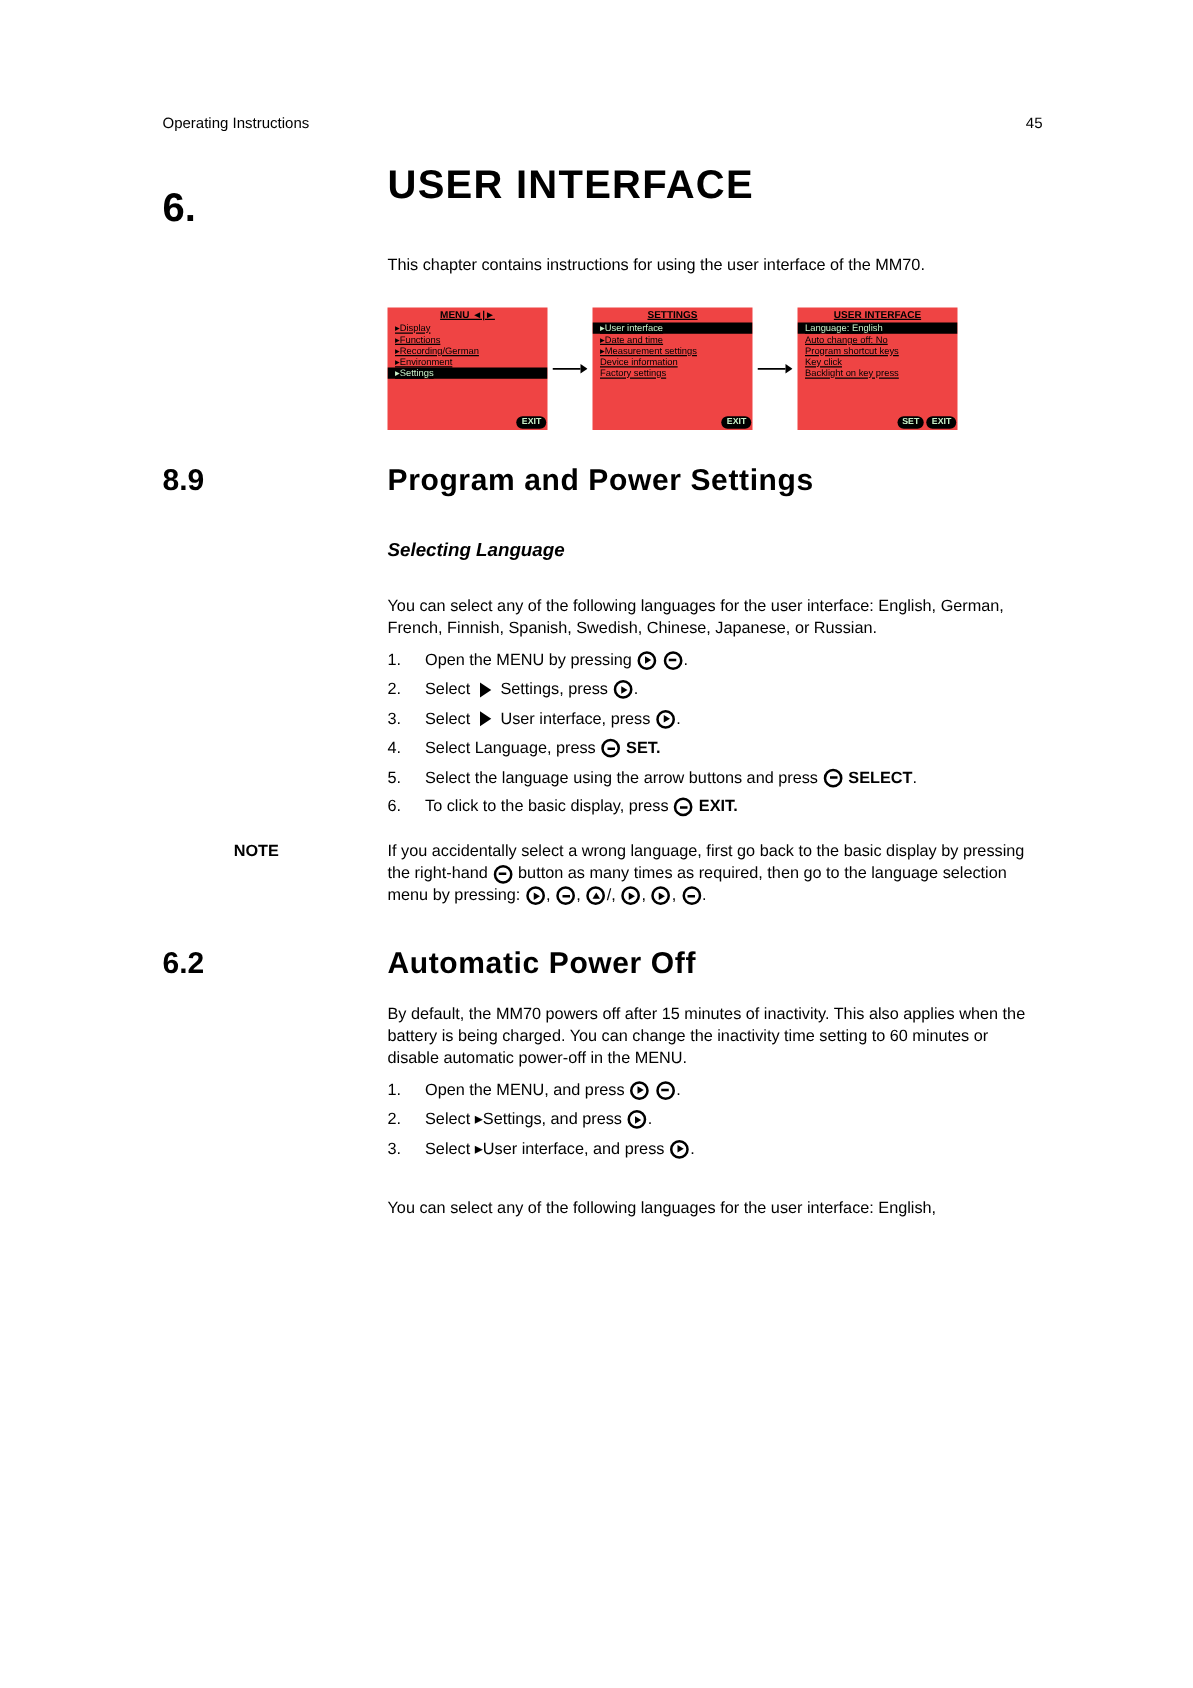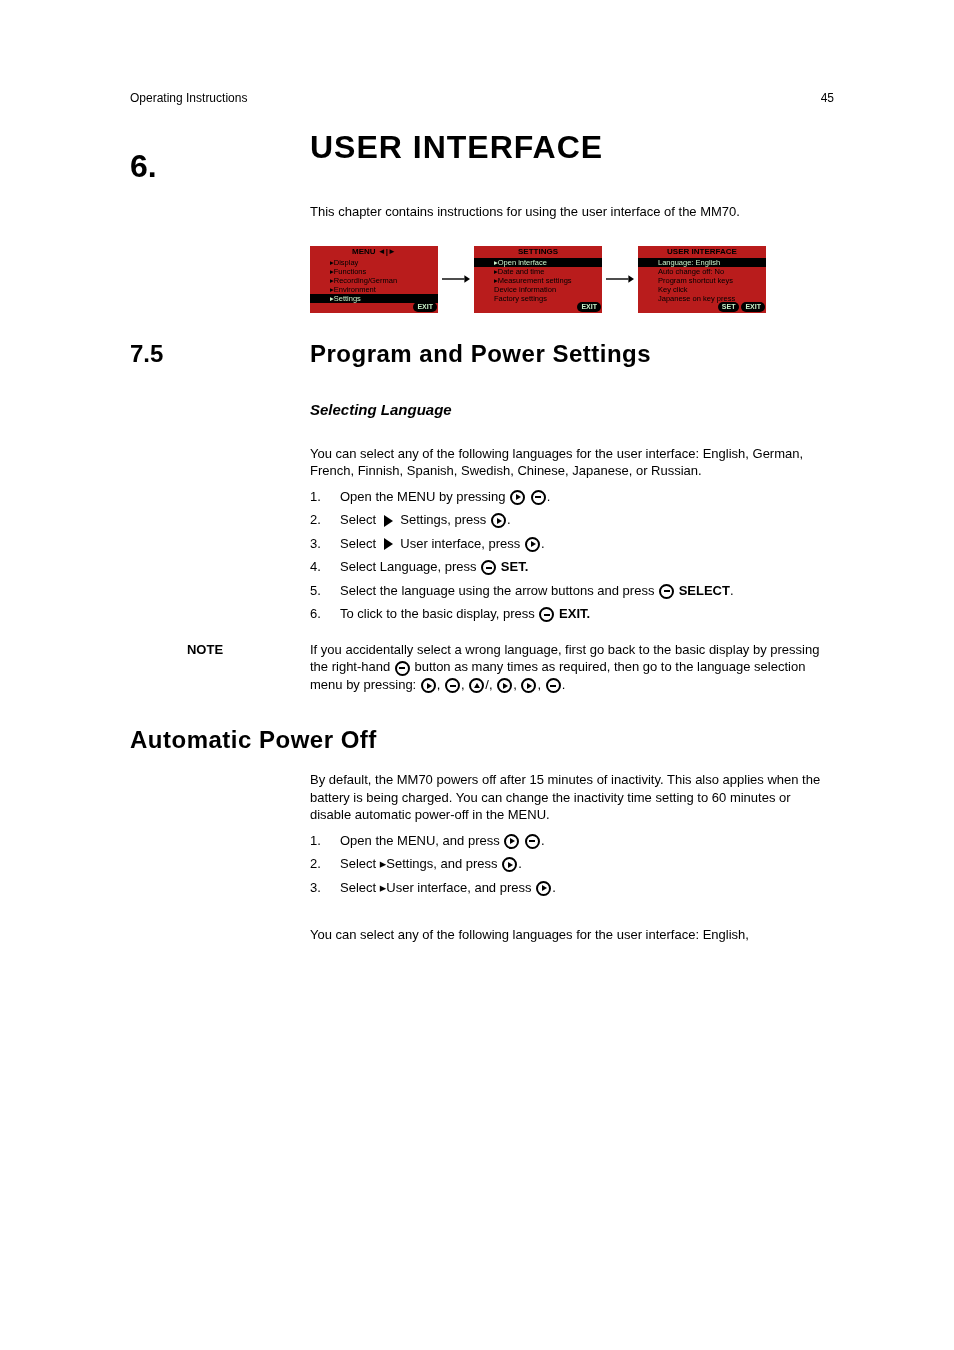--- a/index.html
+++ b/index.html
@@ -46,37 +46,38 @@
   }
   p { margin: 8px 0; }
   .screens-row {
     display: flex;
     align-items: center;
     gap: 4px;
     margin: 25px 0 25px 180px;
   }
   .lcd {
     width: 128px;
-    height: 67px;
-    background: #b91c1c;
+    height: 98px;
+    background: #ef4444;
     border: 0;
     position: relative;
     font-family: Arial, sans-serif;
     font-size: 8px;
     color: #000;
     overflow: hidden;
+    text-decoration: underline;
   }
   .lcd .title {
     text-align: center;
     font-weight: bold;
     font-size: 8px;
     padding-top: 1px;
   }
   .lcd .line {
-    padding: 0 20px;
+    padding: 0 6px;
     white-space: nowrap;
     font-size: 7.5px;
     line-height: 9px;
   }
   .lcd .line.sel {
     background: #000;
     color: #c8f0c8;
   }
   .lcd .bottom {
     position: absolute;
@@ -199,49 +200,49 @@
       <div class="bottom">
           <span class="btnx">EXIT</span>
         </div>
     </div>
     <svg class="arrow-between" viewBox="0 0 30 10">
         <line x1="0" y1="5" x2="24" y2="5" stroke="#000" stroke-width="1.5"></line>
         <polygon points="24,1 30,5 24,9" fill="#000"></polygon>
       </svg>
     <div class="lcd">
       <div class="title">SETTINGS</div>
-      <div class="line sel">▸Open interface</div>
+      <div class="line sel">▸User interface</div>
       <div class="line">▸Date and time</div>
       <div class="line">▸Measurement settings</div>
       <div class="line">Device information</div>
       <div class="line">Factory settings</div>
       <div class="bottom">
           <span class="btnx">EXIT</span>
         </div>
     </div>
     <svg class="arrow-between" viewBox="0 0 30 10">
         <line x1="0" y1="5" x2="24" y2="5" stroke="#000" stroke-width="1.5"></line>
         <polygon points="24,1 30,5 24,9" fill="#000"></polygon>
       </svg>
     <div class="lcd">
       <div class="title">USER INTERFACE</div>
       <div class="line sel">Language: English</div>
       <div class="line">Auto change off: No</div>
       <div class="line">Program shortcut keys</div>
       <div class="line">Key click</div>
-      <div class="line">Japanese on key press</div>
+      <div class="line">Backlight on key press</div>
       <div class="bottom">
         <span class="btnx">SET</span>
         <span class="btnx">EXIT</span>
       </div>
     </div>
   </div>
 
   <div class="section-row">
-    <div class="sec-left"><span class="section-num-small">7.5</span></div>
+    <div class="sec-left"><span class="section-num-small">8.9</span></div>
     <h2>Program and Power Settings</h2>
   </div>
 
   <h3 class="ital para-indent">Selecting Language</h3>
   <p class="para-indent">You can select any of the following languages for the user interface: English, German, French, Finnish, Spanish, Swedish, Chinese, Japanese, or Russian.</p>
 
   <div class="step-row">
     <div class="step-num">1.</div>
     <div class="step-body"><span>Open the MENU by pressing</span> <span class="icon-circ play"></span> <span class="icon-circ minus"></span>.</div>
   </div>
@@ -267,20 +268,21 @@
   </div>
 
   <div style="display:flex;margin-top:18px">
     <div style="width:180px;text-align:center;padding-right:30px;font-weight:bold">NOTE</div>
     <div style="flex:1">
       If you accidentally select a wrong language, first go back to the basic display by pressing the right-hand <span class="icon-circ minus"></span> button as many times as required, then go to the language selection menu by pressing: <span class="icon-circ play"></span>, <span class="icon-circ minus"></span>, <span class="icon-circ up"></span>/, <span class="icon-circ play"></span>, <span class="icon-circ play"></span>, <span class="icon-circ minus"></span>.
     </div>
   </div>
 
   <div class="section-row" style="margin-top:30px">
+    <div class="sec-left"><span class="section-num-small">6.2</span></div>
     <h2>Automatic Power Off</h2>
   </div>
 
   <p class="para-indent">By default, the MM70 powers off after 15 minutes of inactivity. This also applies when the battery is being charged. You can change the inactivity time setting to 60 minutes or disable automatic power-off in the MENU.</p>
 
   <div class="step-row">
     <div class="step-num">1.</div>
     <div class="step-body"><span>Open the MENU, and press</span> <span class="icon-circ play"></span> <span class="icon-circ minus"></span>.</div>
   </div>
   <div class="step-row">

